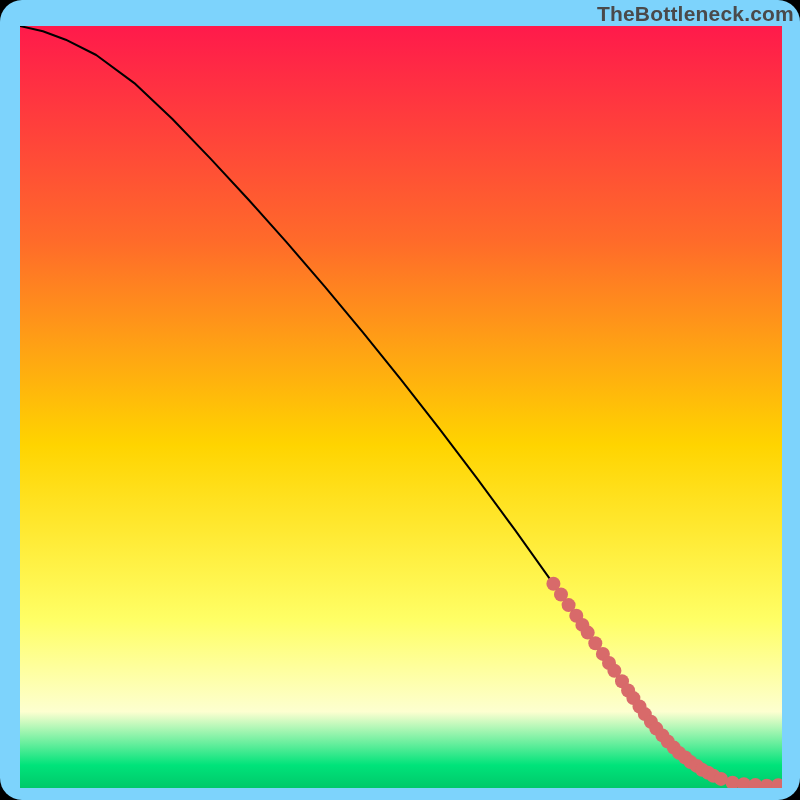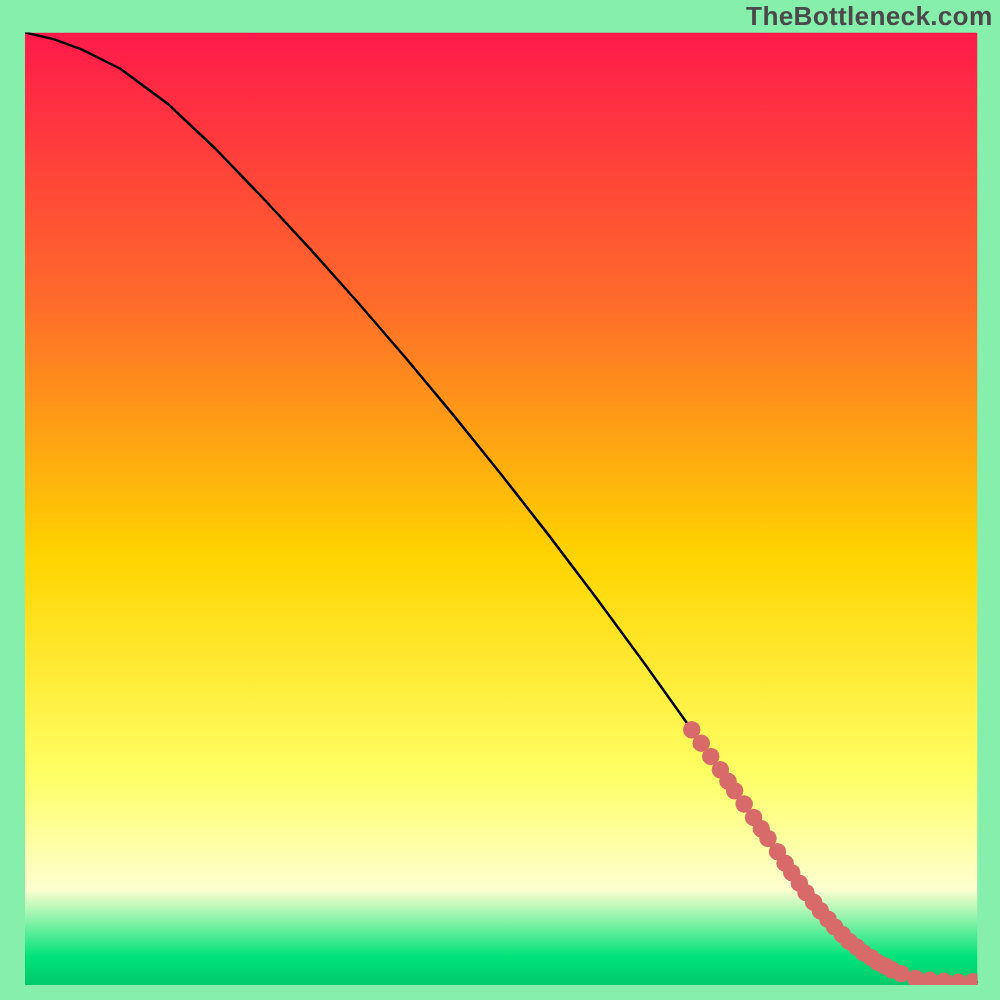--- a/index.html
+++ b/index.html
@@ -8,21 +8,22 @@
     background: #000;
     width: 800px;
     height: 800px;
     overflow: hidden;
     font-family: Arial, Helvetica, sans-serif;
   }
   .frame {
     position: relative;
     width: 800px;
     height: 800px;
-    background: #86efac;
+    background: #7dd3fc;
+    border-radius: 22px;
   }
   .watermark {
     position: absolute;
     top: 2px;
     right: 6px;
     color: #4a4a4a;
     font-size: 21px;
     font-weight: 600;
     letter-spacing: 0.2px;
     user-select: none;

